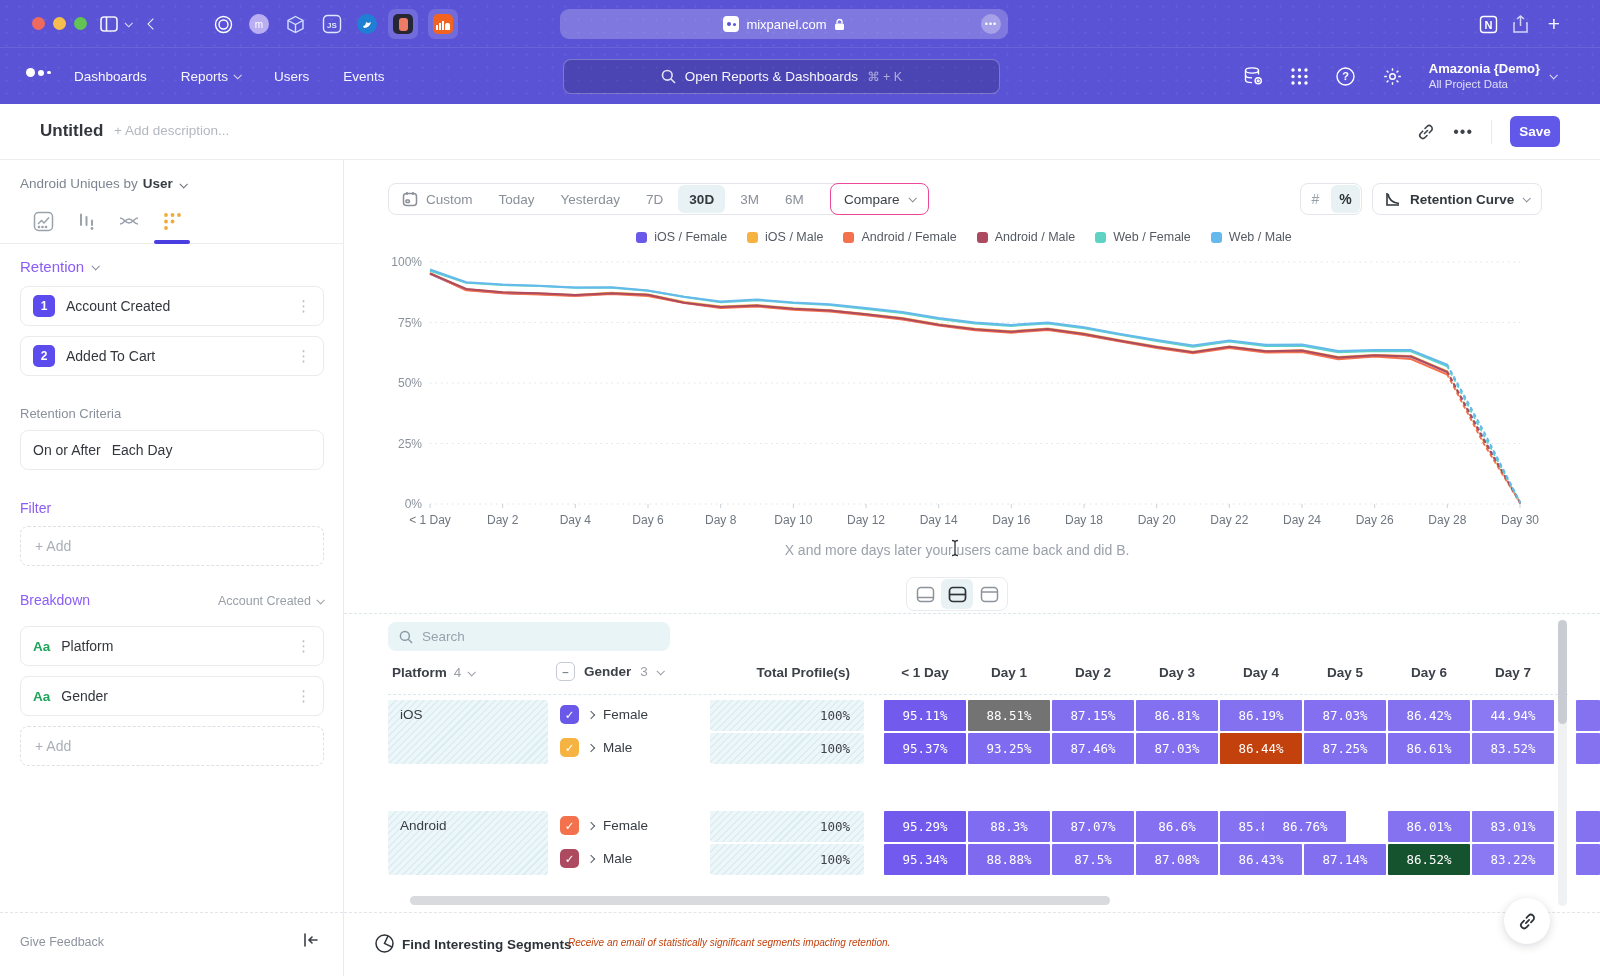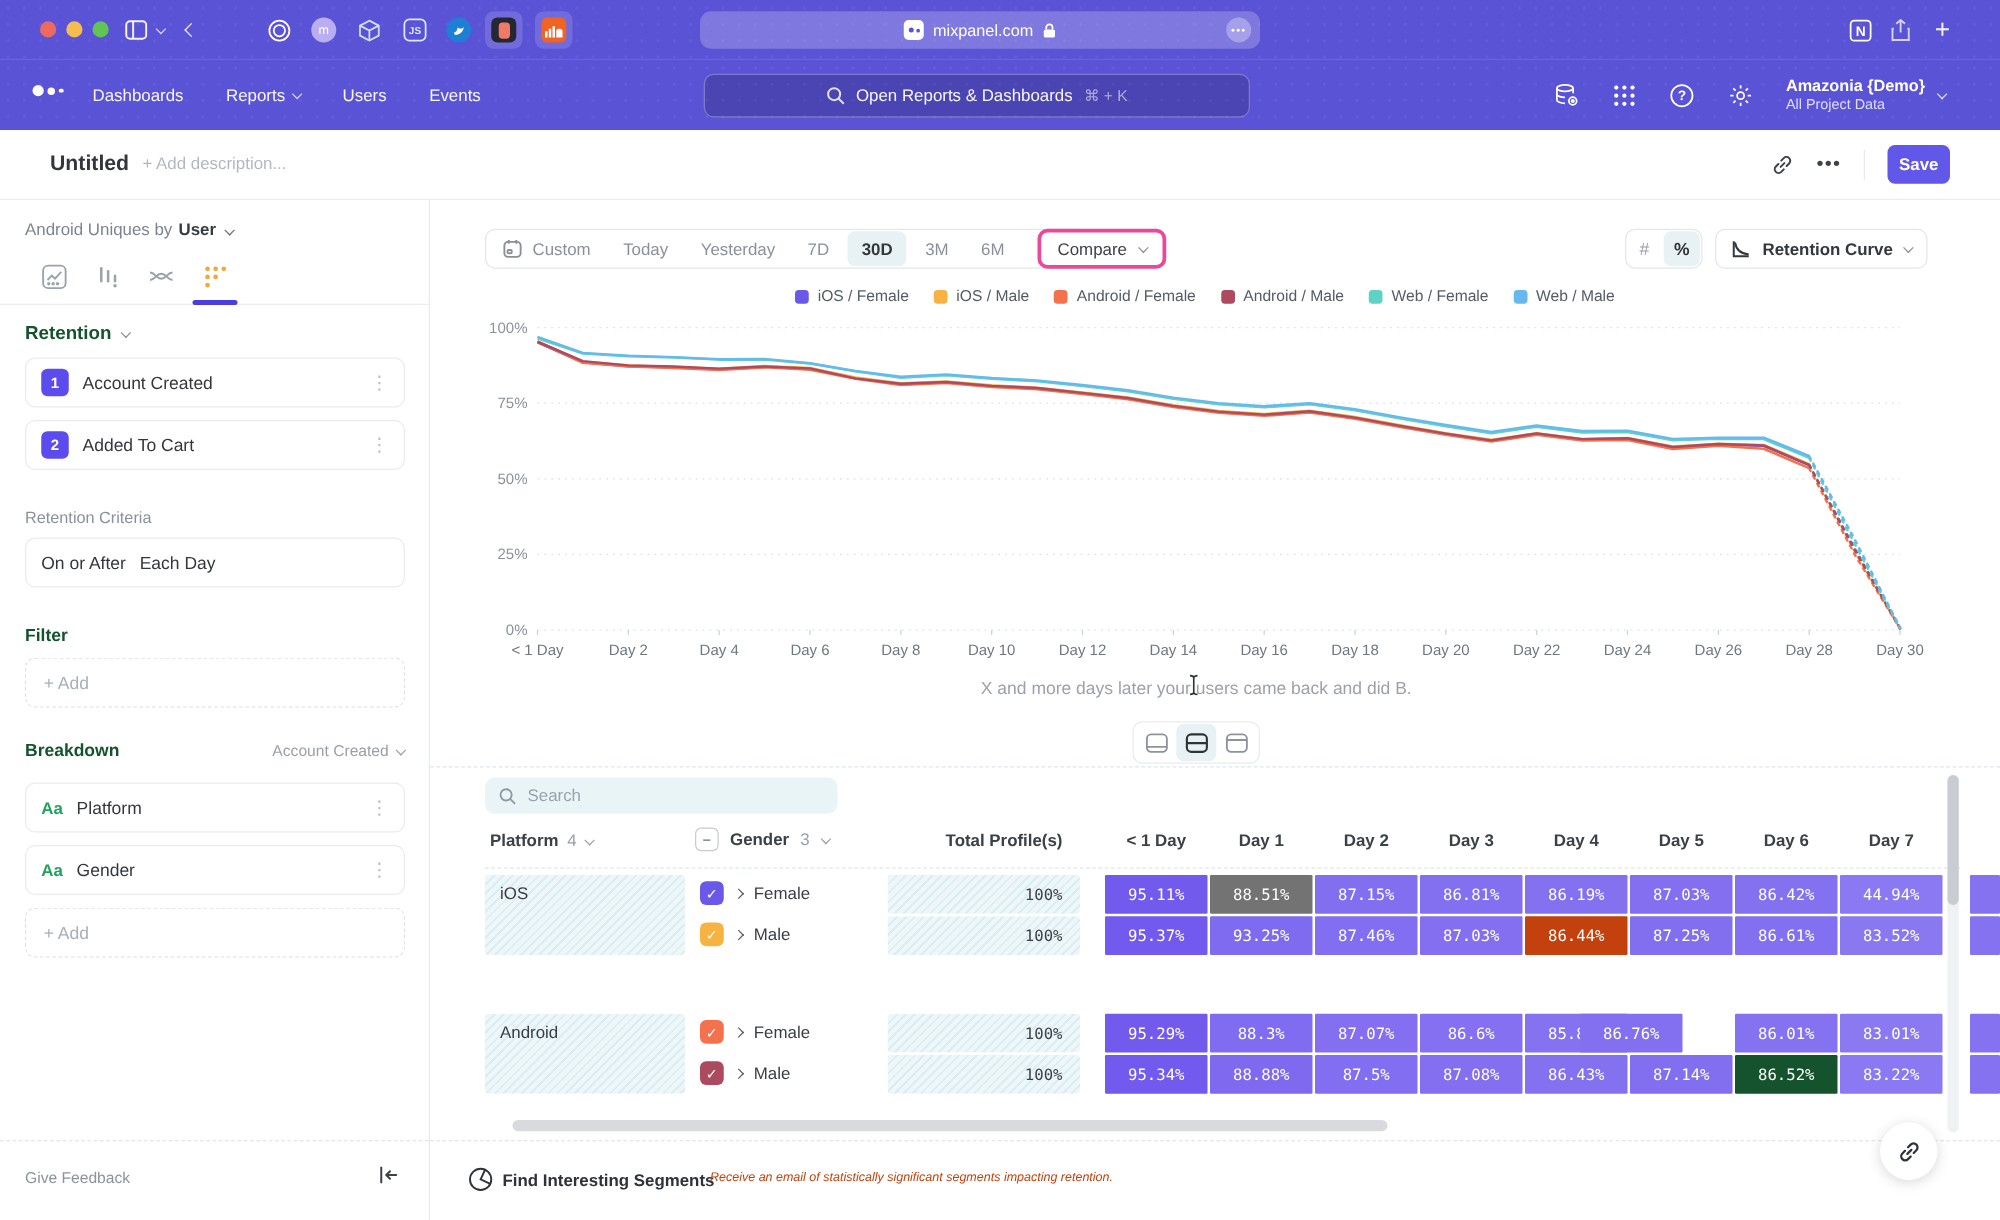--- a/index.html
+++ b/index.html
@@ -61,21 +61,21 @@
   .icbtn { color:#3e434a; display:flex; align-items:center; }
 
   
   .sidebar { position:absolute; left:0; top:160px; width:344px; height:816px; background:#fff;
     border-right:1px solid #e8eaee; }
   .srow1 { position:absolute; left:20px; top:16px; font-size:13.5px; color:#7d8490; }
   .srow1 b { color:#383d44; font-weight:600; margin-left:5px; margin-right:7px; }
   .stabs { position:absolute; left:0; top:42px; width:344px; height:42px; border-bottom:1px solid #ecedf1; }
   .stab { position:absolute; top:6px; width:30px; height:26px; display:flex; align-items:center; justify-content:center; }
   .stab-underline { position:absolute; top:38px; width:36px; height:3.5px; border-radius:2px; background:#4a3ee0; }
-  .ssec { position:absolute; left:20px; font-size:15px; font-weight:700; color:#14532d;
+  .ssec { position:absolute; left:20px; font-size:15px; font-weight:400; color:#8b5cf6;
     display:flex; align-items:center; gap:8px;justify-content:space-between; }
   .slabel { position:absolute; left:20px; font-size:13px; color:#8a909b; }
   .scard { position:absolute; left:20px; width:304px; height:40px; background:#fff;
     border:1px solid #e9ebef; border-radius:8px; display:flex; align-items:center; padding:0 12px; gap:11px; }
   .badge { width:22px; height:22px; border-radius:5px; background:#5c4ced; color:#fff; font-size:12px;
     font-weight:700; display:flex; align-items:center; justify-content:center; }
   .scard .lbl { font-size:14px; color:#33373d; flex:1; }
   .kebab { color:#b8bcc4; font-size:15px; letter-spacing:0; }
   .addcard { position:absolute; left:20px; width:304px; height:40px; border:1.5px dashed #dde0e6;
     border-radius:8px; display:flex; align-items:center; padding:0 14px; color:#a9afb8; font-size:14px; }
@@ -85,21 +85,21 @@
   .sfoot .gf { position:absolute; left:20px; top:22px; font-size:12.5px; color:#8d939d; }
   .sfoot .col { position:absolute; right:24px; top:20px; color:#3c4147; }
 
   
   .main { position:absolute; left:344px; top:160px; width:1256px; height:816px; background:#fff; overflow:hidden; }
   .rangegrp { position:absolute; left:44px; top:23px; height:32px; border:1px solid #e3e6ea;
     border-radius:8px; display:flex; align-items:center; background:#fff; }
   .rng { padding:0 13px; font-size:13.5px; color:#8a8f99; height:100%; display:flex; align-items:center; gap:8px; }
   .rng.active { background:#e8f2f5; color:#33383f; font-weight:700; border-radius:6px; margin:0 2px;
     height:28px; padding:0 11px; }
-  .cmpbtn { position:absolute; left:486px; top:23px; height:32px; border:3px solid #ec4899; border-radius:8px;
+  .cmpbtn { position:absolute; left:486px; top:23px; height:32px; border:1px solid #ec4899; border-radius:8px;
     background:#fff; display:flex; align-items:center; gap:9px; padding:0 13px; font-size:13.5px; color:#3c4147; }
   .unitgrp { position:absolute; left:956px; top:23px; height:32px; width:62px; border:1px solid #e3e6ea;
     border-radius:8px; display:flex; align-items:center; background:#fff; }
   .unit { width:30px; text-align:center; font-size:14px; color:#9aa0a9; }
   .unit.active { background:#e8f2f5; border-radius:6px; height:28px; line-height:28px; margin:0 1px;
     color:#2e333a; font-weight:700; }
   .viewbtn { position:absolute; left:1028px; top:23px; height:32px; border:1px solid #e3e6ea; border-radius:8px;
     background:#fff; display:flex; align-items:center; gap:9px; padding:0 12px; font-size:13.5px;
     color:#33383f; font-weight:600; }
 

